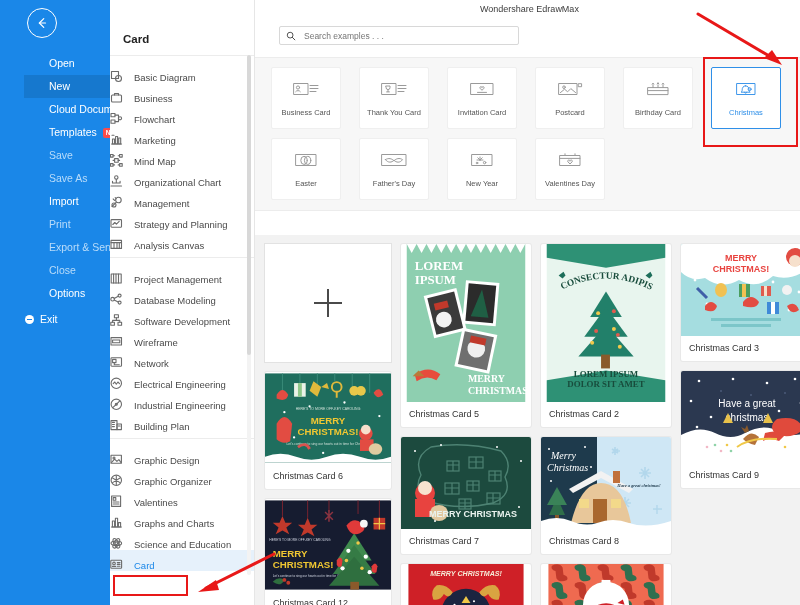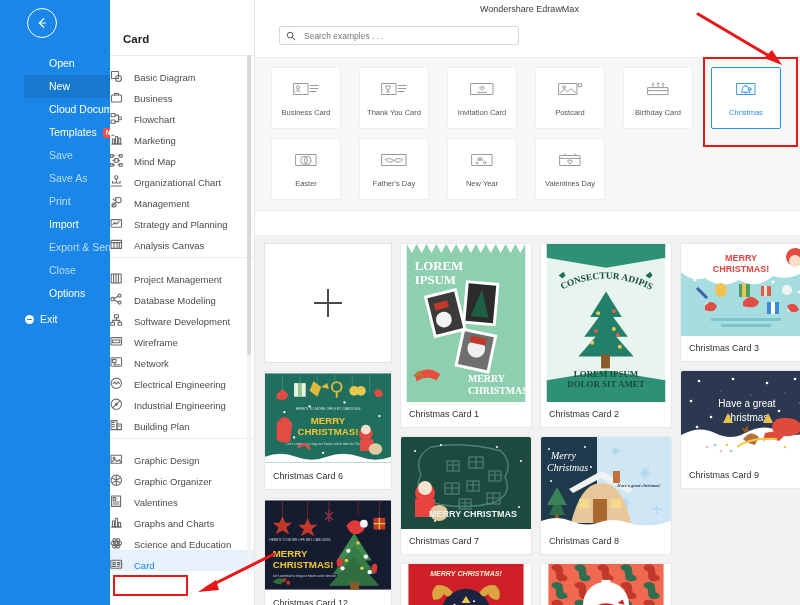--- a/index.html
+++ b/index.html
@@ -211,22 +211,22 @@
         <path d="M5 8 L12 8" fill="none" stroke="#ffffff" stroke-width="1.4" stroke-linecap="round"></path>
       </svg>
     </div>
     <div class="fm-list" id="fm-list">
         <div class="fm-item"><span>Open</span></div>
         <div class="fm-item active"><span>New</span></div>
         <div class="fm-item"><span>Cloud Documents</span></div>
         <div class="fm-item"><span>Templates</span><span class="fm-badge">NEW</span></div>
         <div class="fm-item dim"><span>Save</span></div>
         <div class="fm-item dim"><span>Save As</span></div>
+        <div class="fm-item"><span>Import</span></div>
         <div class="fm-item dim"><span>Print</span></div>
-        <div class="fm-item"><span>Import</span></div>
         <div class="fm-item dim"><span>Export &amp; Send</span></div>
         <div class="fm-item dim"><span>Close</span></div>
         <div class="fm-item"><span>Options</span></div>
       </div>
     <div class="fm-exit">
       <span class="exit-ico"></span>
       <span>Exit</span>
     </div>
   </div>
 
@@ -734,21 +734,21 @@
         <circle cx="70" cy="106" r="9" fill="#efefef" transform="rotate(12 70 108)"></circle>
         <rect x="62" y="94" width="16" height="7" fill="#c0392b" transform="rotate(12 70 108)"></rect>
       </g>
       <g fill="#e74c3c">
                     <path d="M8 132 q14-10 26 0 l-4 6 q-10-6-20 1Z"></path>
                   </g>
       <path d="M6 134 l6-6 6 6z" fill="#b97a3a"></path>
       <text x="62" y="140" font-family="Liberation Serif, serif" font-size="10" font-weight="bold" fill="#ffffff">MERRY</text>
       <text x="62" y="152" font-family="Liberation Serif, serif" font-size="10" font-weight="bold" fill="#ffffff">CHRISTMAS</text>
     </svg></div>
-              <div class="tname">Christmas Card 1</div>
+              <div class="tname">Christmas Card 5</div>
             </div>
             <div class="tpl" style="width: 130px;">
               <div class="thumb" style="height: 92px;"><svg width="130" height="92" viewBox="0 0 130 92">
       <rect width="130" height="92" fill="#1c4a3e"></rect>
       <path d="M30 10 q34-6 70 4 q12 12 4 26 q8 18 -12 26 q-34 8 -66 -2 q-14-12 -6-26 q-8-18 10-28Z" fill="none" stroke="#4d8273" stroke-width="1.4"></path>
       <g fill="none" stroke="#4d8273" stroke-width="1.2">
         <rect x="46" y="24" width="12" height="10"></rect>
                     <path d="M52 24 v10 M46 28 h12"></path>
         <rect x="68" y="20" width="14" height="11"></rect>
                     <path d="M75 20 v11 M68 25 h14"></path>

